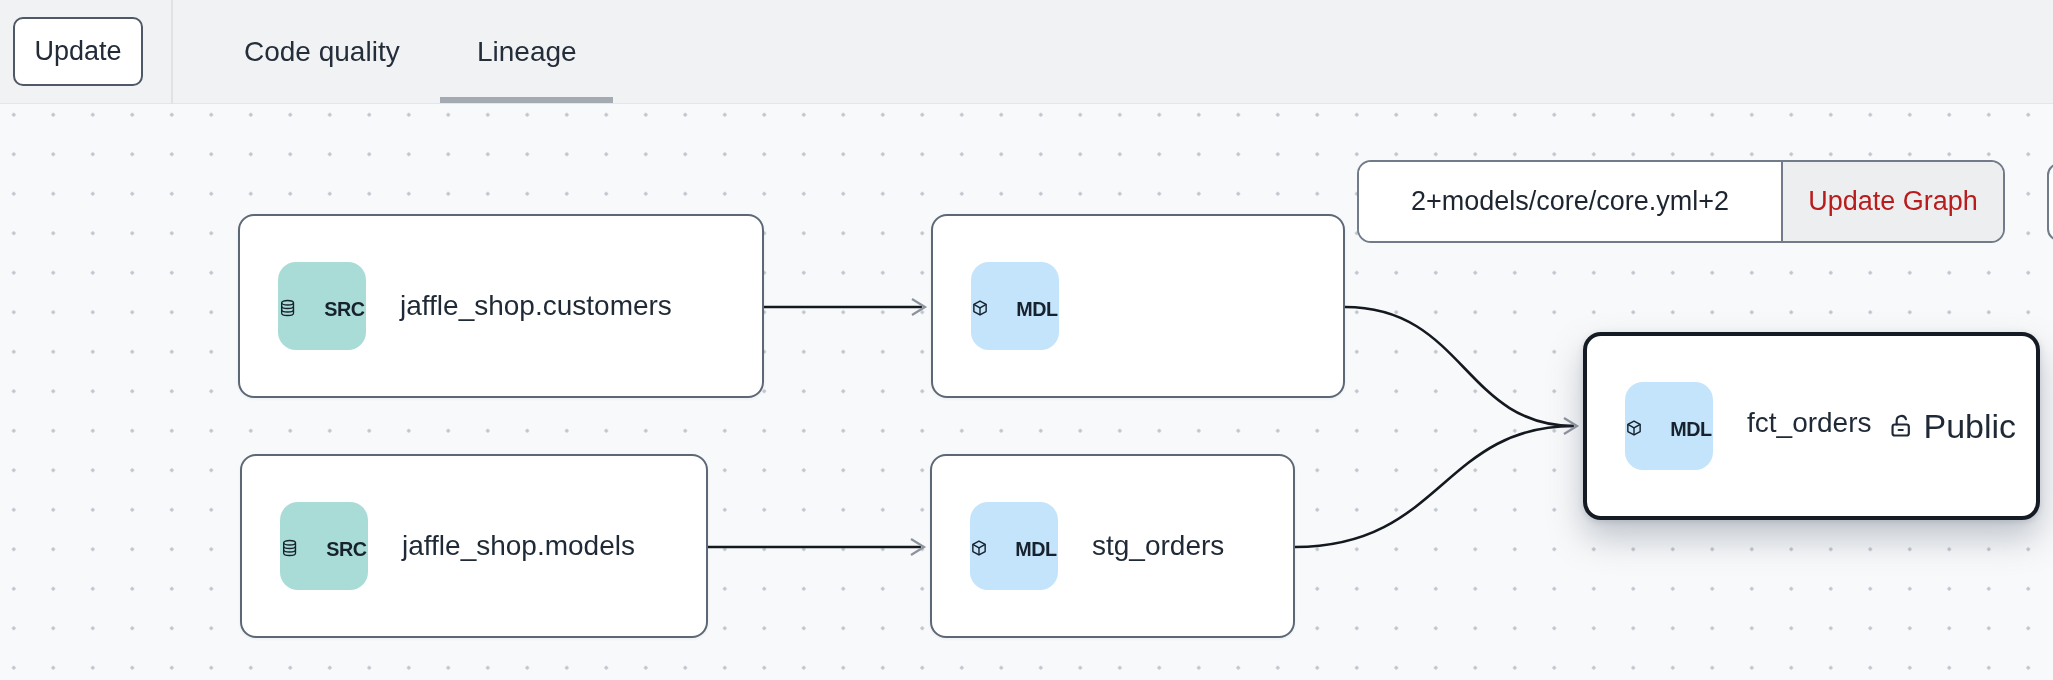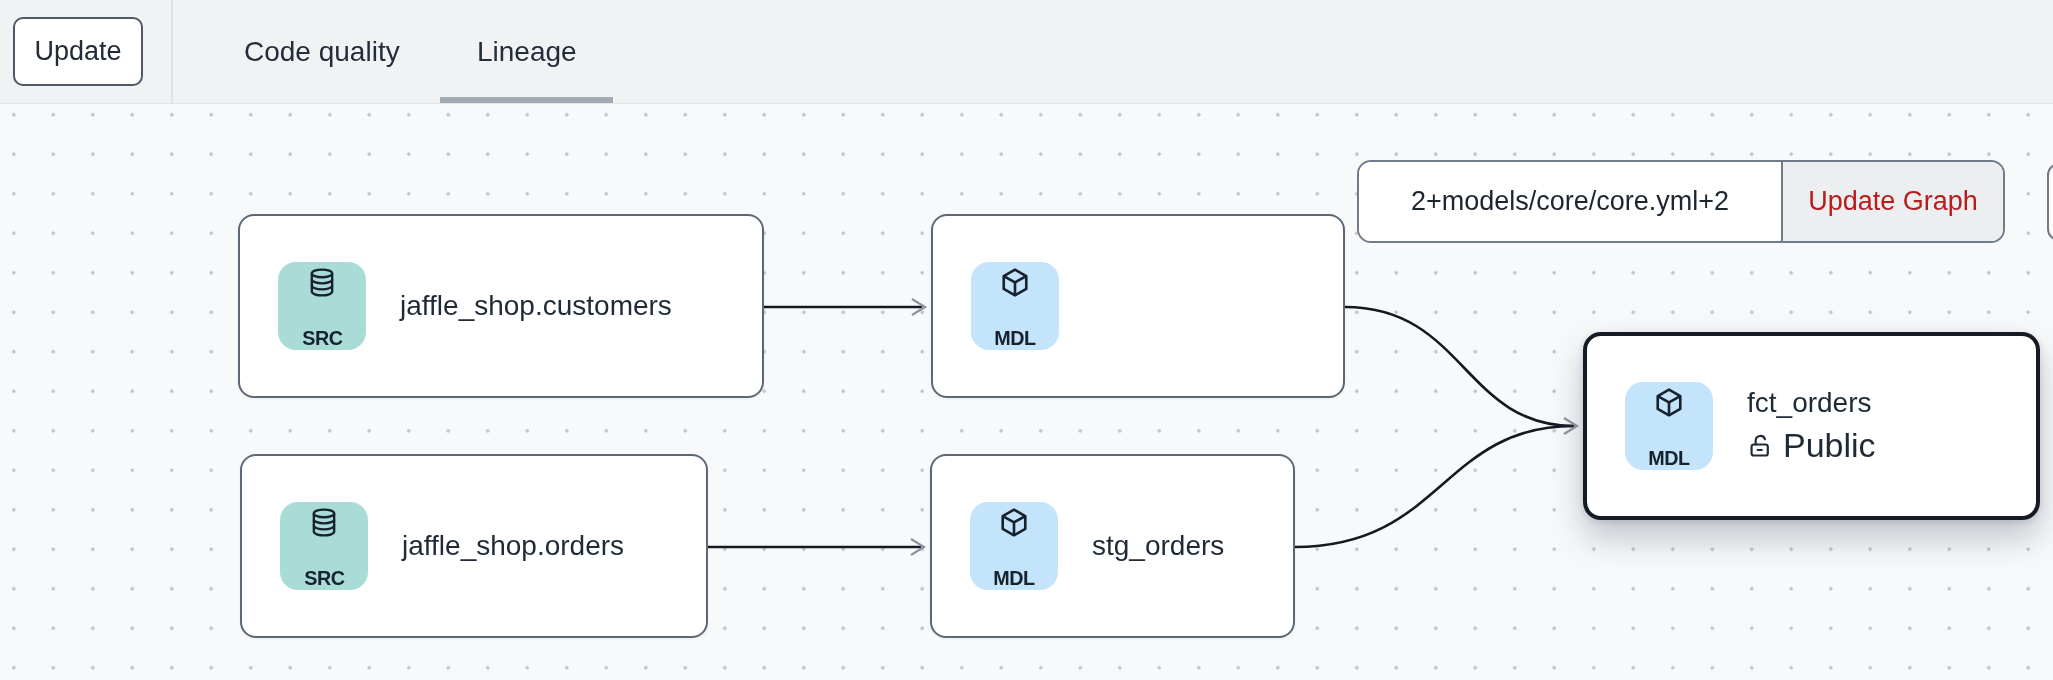--- a/index.html
+++ b/index.html
@@ -22,27 +22,27 @@
     background-size:39.5px 39.5px;background-position:-6px -9px;}
   .edges{position:absolute;left:0;top:0;width:2053px;height:576px;}
 
   
   .node{position:absolute;display:flex;align-items:center;gap:34px;padding-left:38px;background:#ffffff;border:2px solid #5d6877;border-radius:16px;box-shadow:0 1px 3px rgba(30,40,55,.06);cursor:pointer;}
   .n1{left:238px;top:110px;width:526px;height:184px;}
   .n2{left:931px;top:110px;width:414px;height:184px;}
   .n3{left:240px;top:350px;width:468px;height:184px;}
   .n4{left:930px;top:350px;width:365px;height:184px;}
   .n5{left:1583px;top:228px;width:457px;height:188px;border:4px solid #151b24;border-radius:18px;box-shadow:0 18px 34px rgba(99,110,128,.38),0 2px 6px rgba(99,110,128,.22);}
-  .node-icon{flex:0 0 auto;width:88px;height:88px;border-radius:18px;display:flex;flex-direction:column;align-items:center;justify-content:center;padding-top:4px;gap:26px;}
+  .node-icon{flex:0 0 auto;width:88px;height:88px;border-radius:18px;display:flex;flex-direction:row;align-items:center;justify-content:center;padding-top:4px;gap:26px;}
   .node-icon.src{background:#a9dcd6;}
   .node-icon.mdl{background:#c3e4fa;}
   .node-icon svg{width:40px;height:40px;display:block;}
   .badge{display:inline-block;font-size:21px;font-weight:600;letter-spacing:-.5px;color:#17222e;transform:scaleX(.94);margin-top:1px;}
   .node-label{font-size:28px;color:#1f2a36;white-space:nowrap;}
-  .node-text{display:flex;flex-direction:column;gap:7px;}
+  .node-text{display:flex;flex-direction:row;gap:16px;}
   .node-access{display:flex;align-items:center;gap:10px;font-size:34px;color:#1f2a36;}
   .node-access svg{width:26px;height:26px;display:block;}
 
   
   .selector{position:absolute;left:1357px;top:56px;width:648px;height:83px;display:flex;border:2px solid #717b89;border-radius:14px;overflow:hidden;background:#ffffff;}
   .sel-input{flex:0 0 422px;width:422px;height:100%;border:none;outline:none;background:#ffffff;text-align:center;font-size:27px;color:#1d2530;padding:0 10px;}
   .update-btn{flex:1 1 auto;height:100%;border:none;border-left:2px solid #717b89;background:#eceef0;font-size:27px;color:#b91c1c;cursor:pointer;white-space:nowrap;}
   .partial-btn{position:absolute;left:2047px;top:59px;width:60px;height:78px;background:#fdfdfe;border:2px solid #717b89;border-radius:12px;cursor:pointer;}
 </style>
 </head>
@@ -97,21 +97,21 @@
     <div class="node n3">
       <div class="node-icon src">
         <svg viewBox="0 0 24 24" stroke="#17222e" stroke-width="1.7" fill="none">
           <ellipse cx="12" cy="5.4" rx="7.4" ry="2.8"></ellipse>
           <path d="M4.6 5.4v13.2c0 1.55 3.31 2.8 7.4 2.8s7.4-1.25 7.4-2.8V5.4"></path>
           <path d="M4.6 9.8c0 1.55 3.31 2.8 7.4 2.8s7.4-1.25 7.4-2.8"></path>
           <path d="M4.6 14.2c0 1.55 3.31 2.8 7.4 2.8s7.4-1.25 7.4-2.8"></path>
         </svg>
         <span class="badge">SRC</span>
       </div>
-      <span class="node-label">jaffle_shop.orders</span>
+      <span class="node-label">jaffle_shop.models</span>
     </div>
 
     <div class="node n4">
       <div class="node-icon mdl">
         <svg viewBox="0 0 24 24" stroke="#17222e" stroke-width="1.9" fill="none" stroke-linejoin="round">
           <path d="M12 2.7 20.2 7.3v9.4L12 21.3 3.8 16.7V7.3Z"></path>
           <path d="M3.8 7.3 12 11.9l8.2-4.6"></path>
           <path d="M12 11.9v9.4"></path>
         </svg>
         <span class="badge">MDL</span>

